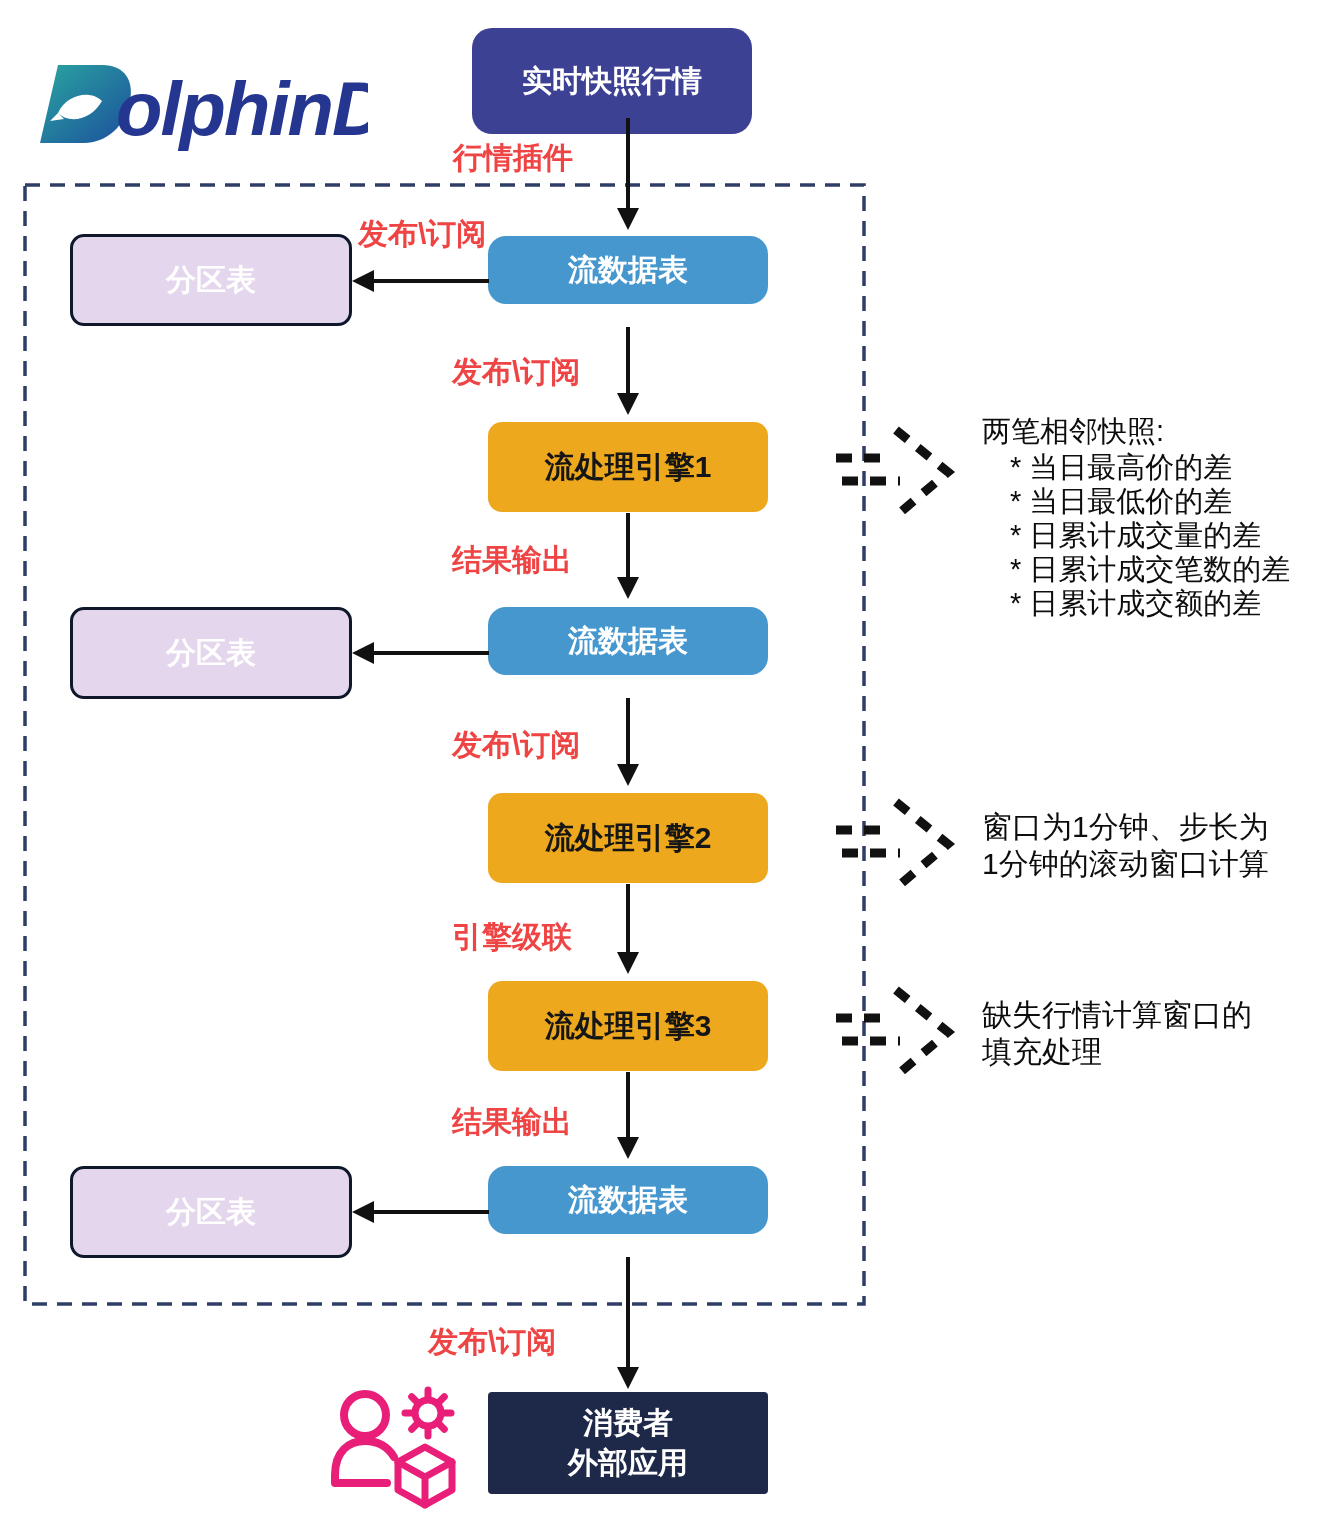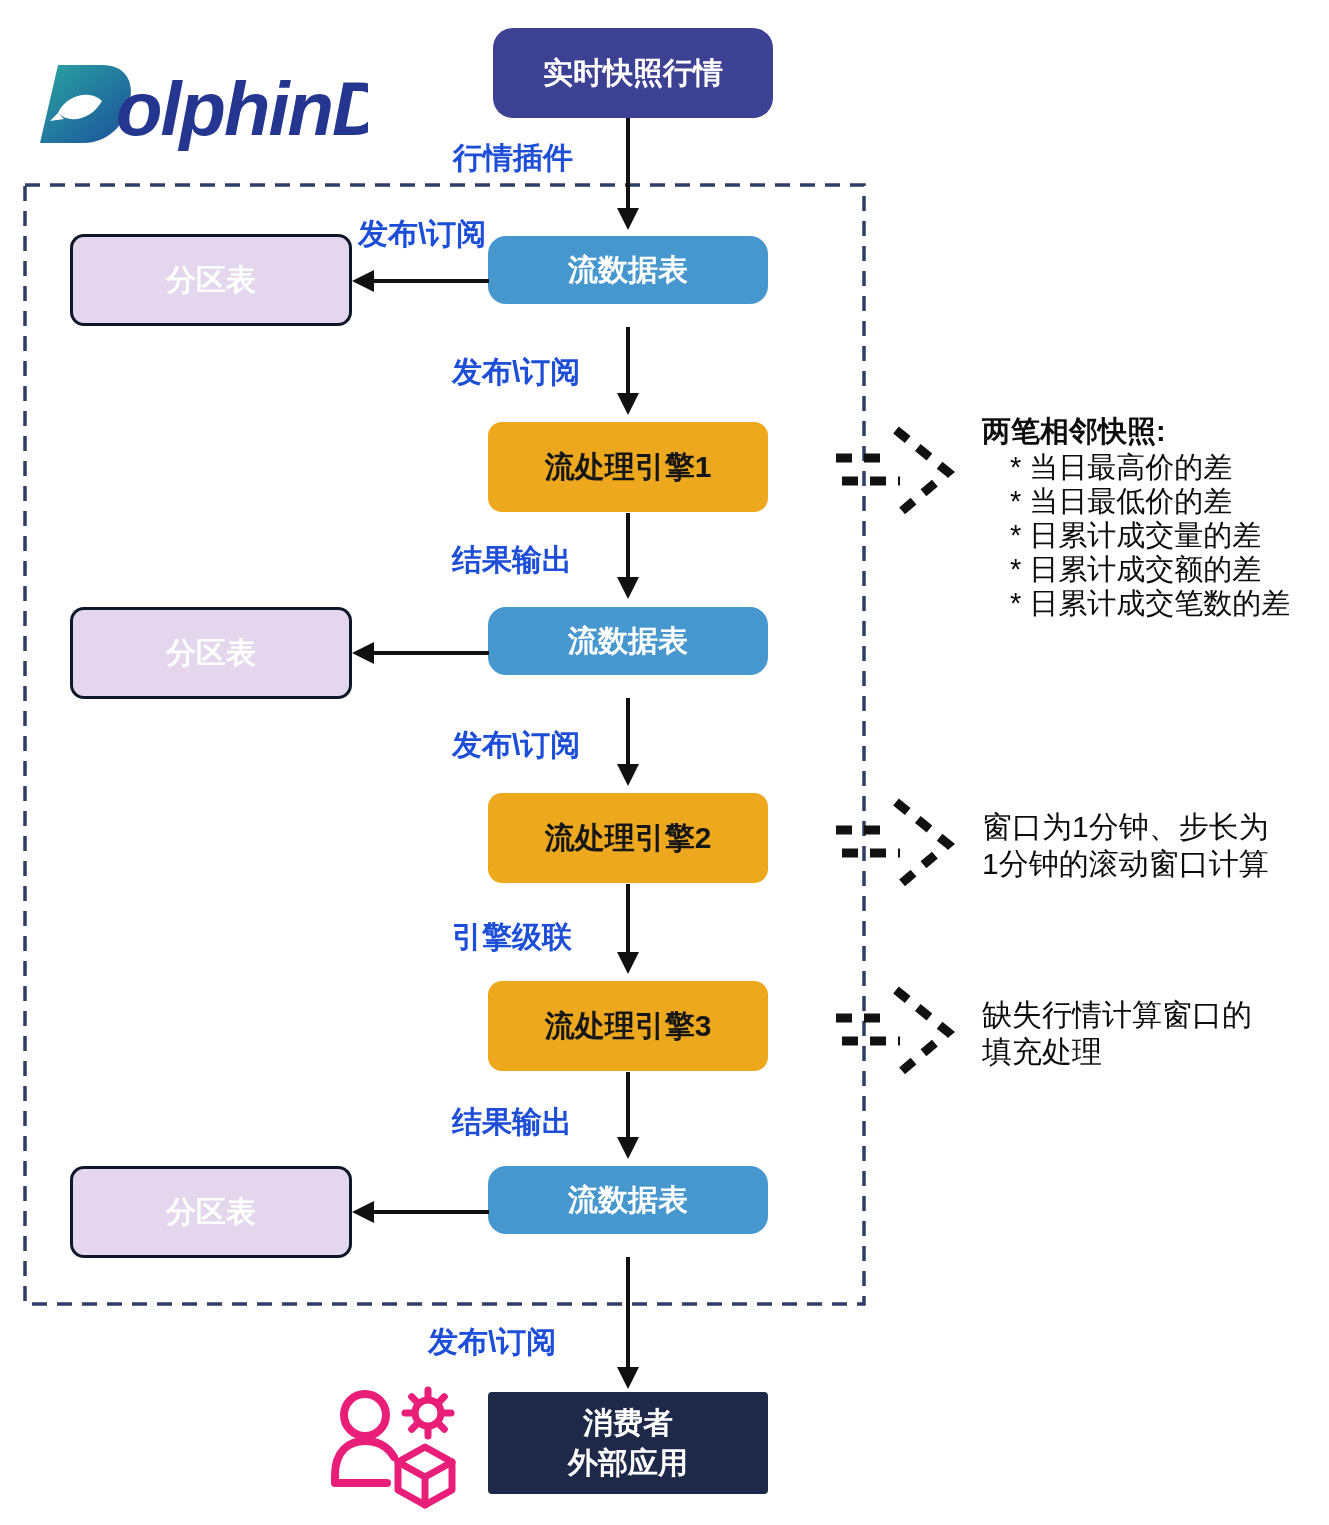--- a/index.html
+++ b/index.html
@@ -1,38 +1,38 @@
 <!DOCTYPE html>
 <html><head>
 <meta charset="utf-8">
 <style>
   html,body{margin:0;padding:0;background:#ffffff;}
   body{font-family:"Liberation Sans","DejaVu Sans",sans-serif;}
   .canvas{position:relative;width:1329px;height:1525px;background:#ffffff;overflow:hidden;}
 
   .node{position:absolute;display:flex;align-items:center;justify-content:center;
         font-weight:bold;font-size:30px;color:#ffffff;text-align:center;}
-  .source{left:493px;top:28px;width:280px;height:90px;background:#3d4193;border-radius:20px;}
+  .source{left:472px;top:28px;width:280px;height:106px;background:#3d4193;border-radius:20px;}
   .stream{left:488px;width:280px;height:68px;background:#4697ce;border-radius:18px;}
   .engine{left:488px;width:280px;height:90px;background:#eda81d;border-radius:14px;color:#161616;}
   .partition{left:70px;width:276px;height:86px;background:#e4d6ec;border:3px solid #0f172a;border-radius:14px;}
   .consumer{left:488px;top:1392px;width:280px;height:102px;background:#1e2949;border-radius:4px;
             flex-direction:column;line-height:40px;}
   .stream.s1{top:236px;} .stream.s2{top:607px;} .stream.s3{top:1166px;}
   .engine.e1{top:422px;} .engine.e2{top:793px;} .engine.e3{top:981px;}
   .partition.p1{top:234px;} .partition.p2{top:607px;} .partition.p3{top:1166px;}
 
-  .elabel{position:absolute;font-weight:bold;font-size:30px;color:#1d4ed8;white-space:nowrap;}
+  .elabel{position:absolute;font-weight:bold;font-size:30px;color:#ef4444;white-space:nowrap;}
 
   .arrow{position:absolute;}
 
   .boundary{position:absolute;left:23px;top:183px;}
 
   .ann{position:absolute;color:#0d0d0d;white-space:nowrap;}
-  .ann .ann-title{font-weight:bold;font-size:29px;line-height:38px;}
+  .ann .ann-title{font-weight:normal;font-size:29px;line-height:38px;}
   .ann .ann-item{font-weight:normal;font-size:29px;line-height:34px;margin-left:28px;}
   .ann .ann-line{font-weight:normal;font-size:30px;line-height:37px;}
   .ann1{left:982px;top:412px;}
   .ann2{left:982px;top:808px;}
   .ann3{left:982px;top:996px;}
 
   .dash-ic{position:absolute;width:122px;height:98px;}
   .dash1{left:834px;top:424px;} .dash2{left:834px;top:796px;} .dash3{left:834px;top:984px;}
 
   .logo{position:absolute;left:28px;top:55px;}
@@ -143,22 +143,22 @@
     <line x1="2" y1="34" x2="58" y2="34" stroke="#111" stroke-width="9" stroke-dasharray="16 12"></line>
     <line x1="8" y1="57" x2="66" y2="57" stroke="#111" stroke-width="9" stroke-dasharray="16 12"></line>
     <polyline points="62,6 114,48 62,92" fill="none" stroke="#111" stroke-width="9" stroke-dasharray="15 13"></polyline>
   </svg>
 
   <div class="ann ann1">
     <div class="ann-title">两笔相邻快照:</div>
     <div class="ann-item">* 当日最高价的差</div>
     <div class="ann-item">* 当日最低价的差</div>
     <div class="ann-item">* 日累计成交量的差</div>
+    <div class="ann-item">* 日累计成交笔数的差</div>
     <div class="ann-item">* 日累计成交额的差</div>
-    <div class="ann-item">* 日累计成交笔数的差</div>
   </div>
   <div class="ann ann2">
     <div class="ann-line">窗口为1分钟、步长为</div>
     <div class="ann-line">1分钟的滚动窗口计算</div>
   </div>
   <div class="ann ann3">
     <div class="ann-line">缺失行情计算窗口的</div>
     <div class="ann-line">填充处理</div>
   </div>
 

